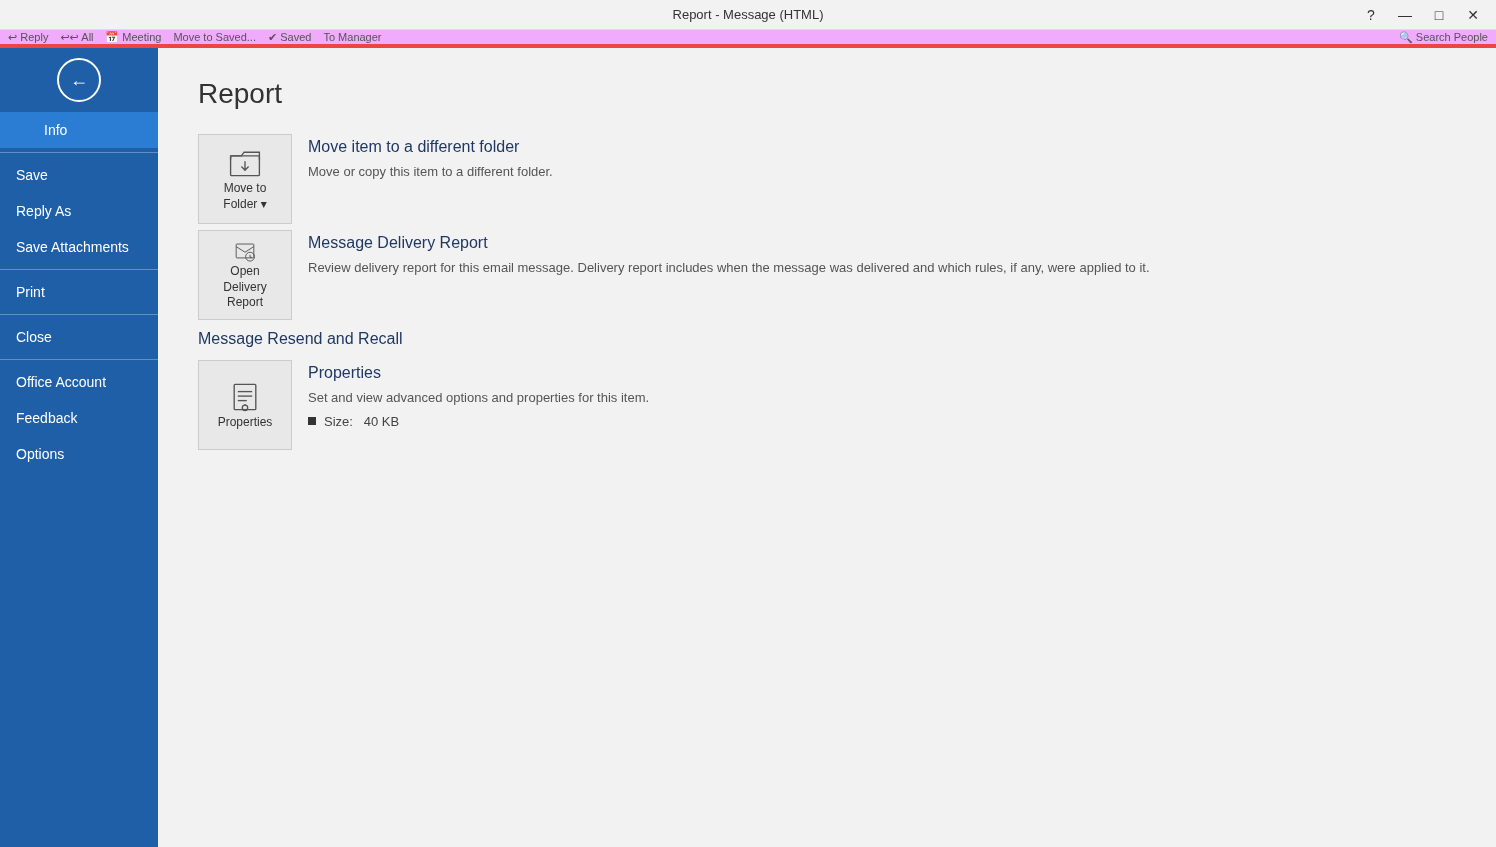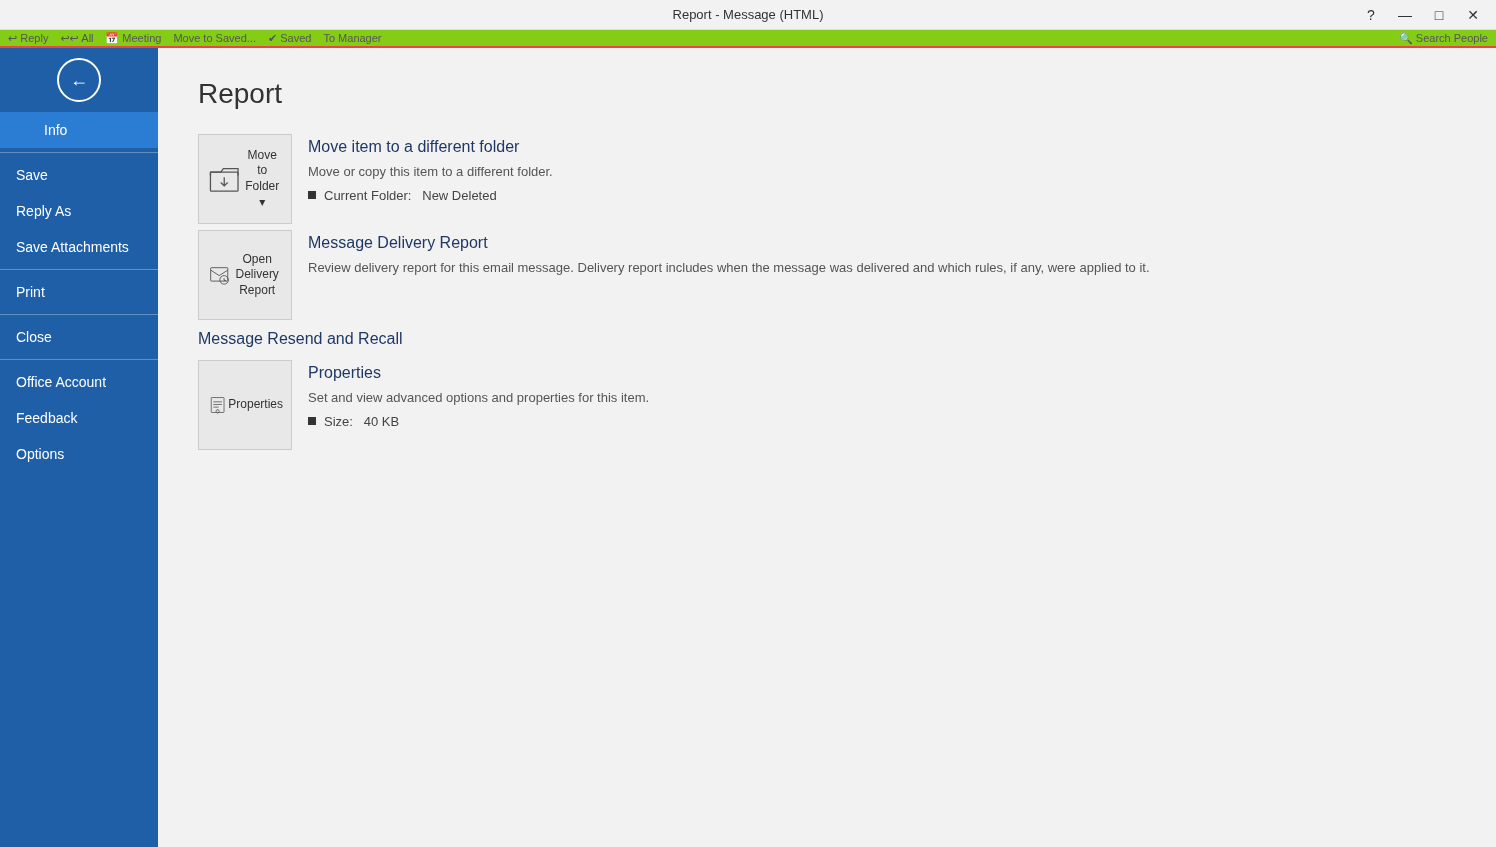--- a/index.html
+++ b/index.html
@@ -37,22 +37,22 @@
       display: flex;
       align-items: center;
       justify-content: center;
       font-size: 14px;
       color: #333;
     }
 
     
     .toolbar-strip {
       height: 18px;
-      background: #84cc16;
-      border-bottom: 2px solid #ef4444;
+      background: #f0abfc;
+      border-bottom: 4px solid #ef4444;
       display: flex;
       align-items: center;
       padding: 0 8px;
       gap: 12px;
       font-size: 11px;
       color: #555;
     }
 
     
     .main-layout {
@@ -120,21 +120,21 @@
       margin-bottom: 6px;
       cursor: pointer;
     }
 
     .card-icon-box {
       width: 94px;
       height: 90px;
       background: #e8e8e8;
       border: 1px solid #ccc;
       display: flex;
-      flex-direction: row;
+      flex-direction: column;
       align-items: center;
       justify-content: center;
       margin-right: 16px;
       cursor: pointer;
       flex-shrink: 0;
       padding: 8px;
     }
     .card-label {
       font-size: 12px;
       color: #333;
@@ -234,24 +234,20 @@
         <svg class="icon-svg" viewBox="0 0 40 40">
           <rect x="4" y="12" width="32" height="22" rx="1" stroke="#555" stroke-width="1.5" fill="none"></rect>
           <path d="M4 16 L4 12 L16 12 L19 8 L36 8 L36 16" stroke="#555" stroke-width="1.5" fill="none"></path>
           <path d="M20 18 L20 28 M16 24 L20 28 L24 24" stroke="#555" stroke-width="1.5" fill="none"></path>
         </svg>
         <span class="card-label">Move to<br>Folder ▾</span>
       </div>
       <div class="card-content">
         <div class="card-title">Move item to a different folder</div>
         <div class="card-description">Move or copy this item to a different folder.</div>
-        <div class="card-detail">
-          <div class="card-detail-bullet"></div>
-          <span>Current Folder:&nbsp;&nbsp; New Deleted</span>
-        </div>
       </div>
     </div>
 
     <div class="action-card">
       <div class="card-icon-box">
         <svg class="icon-svg" viewBox="0 0 40 40">
           <rect x="6" y="8" width="28" height="22" rx="1" stroke="#555" stroke-width="1.5" fill="none"></rect>
           <path d="M6 12 L20 21 L34 12" stroke="#555" stroke-width="1.5" fill="none"></path>
           <circle cx="28" cy="28" r="7" stroke="#555" stroke-width="1.5" fill="none"></circle>
           <path d="M28 25 L28 29 L31 29" stroke="#555" stroke-width="1.5" fill="none"></path>

